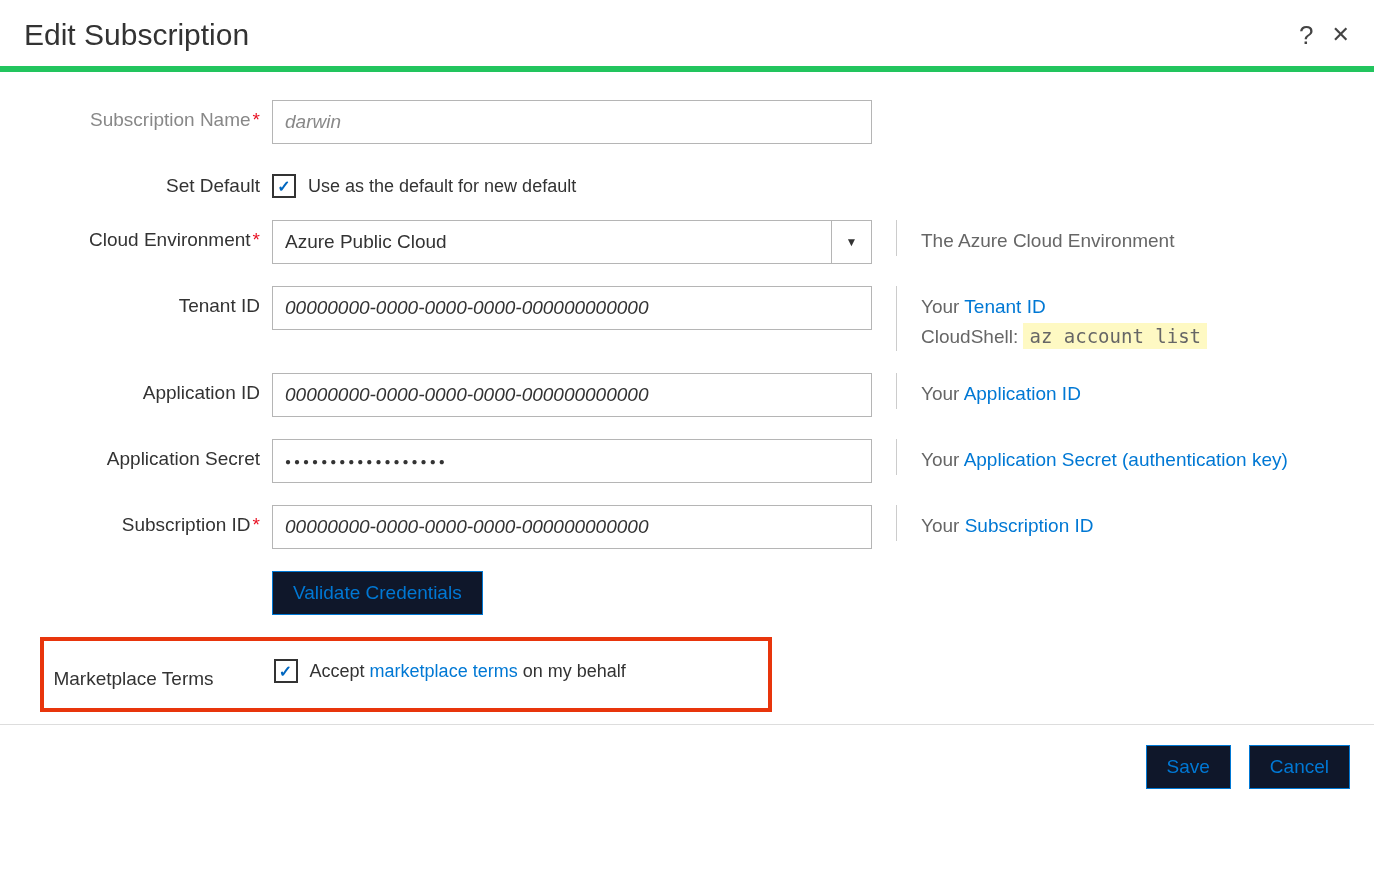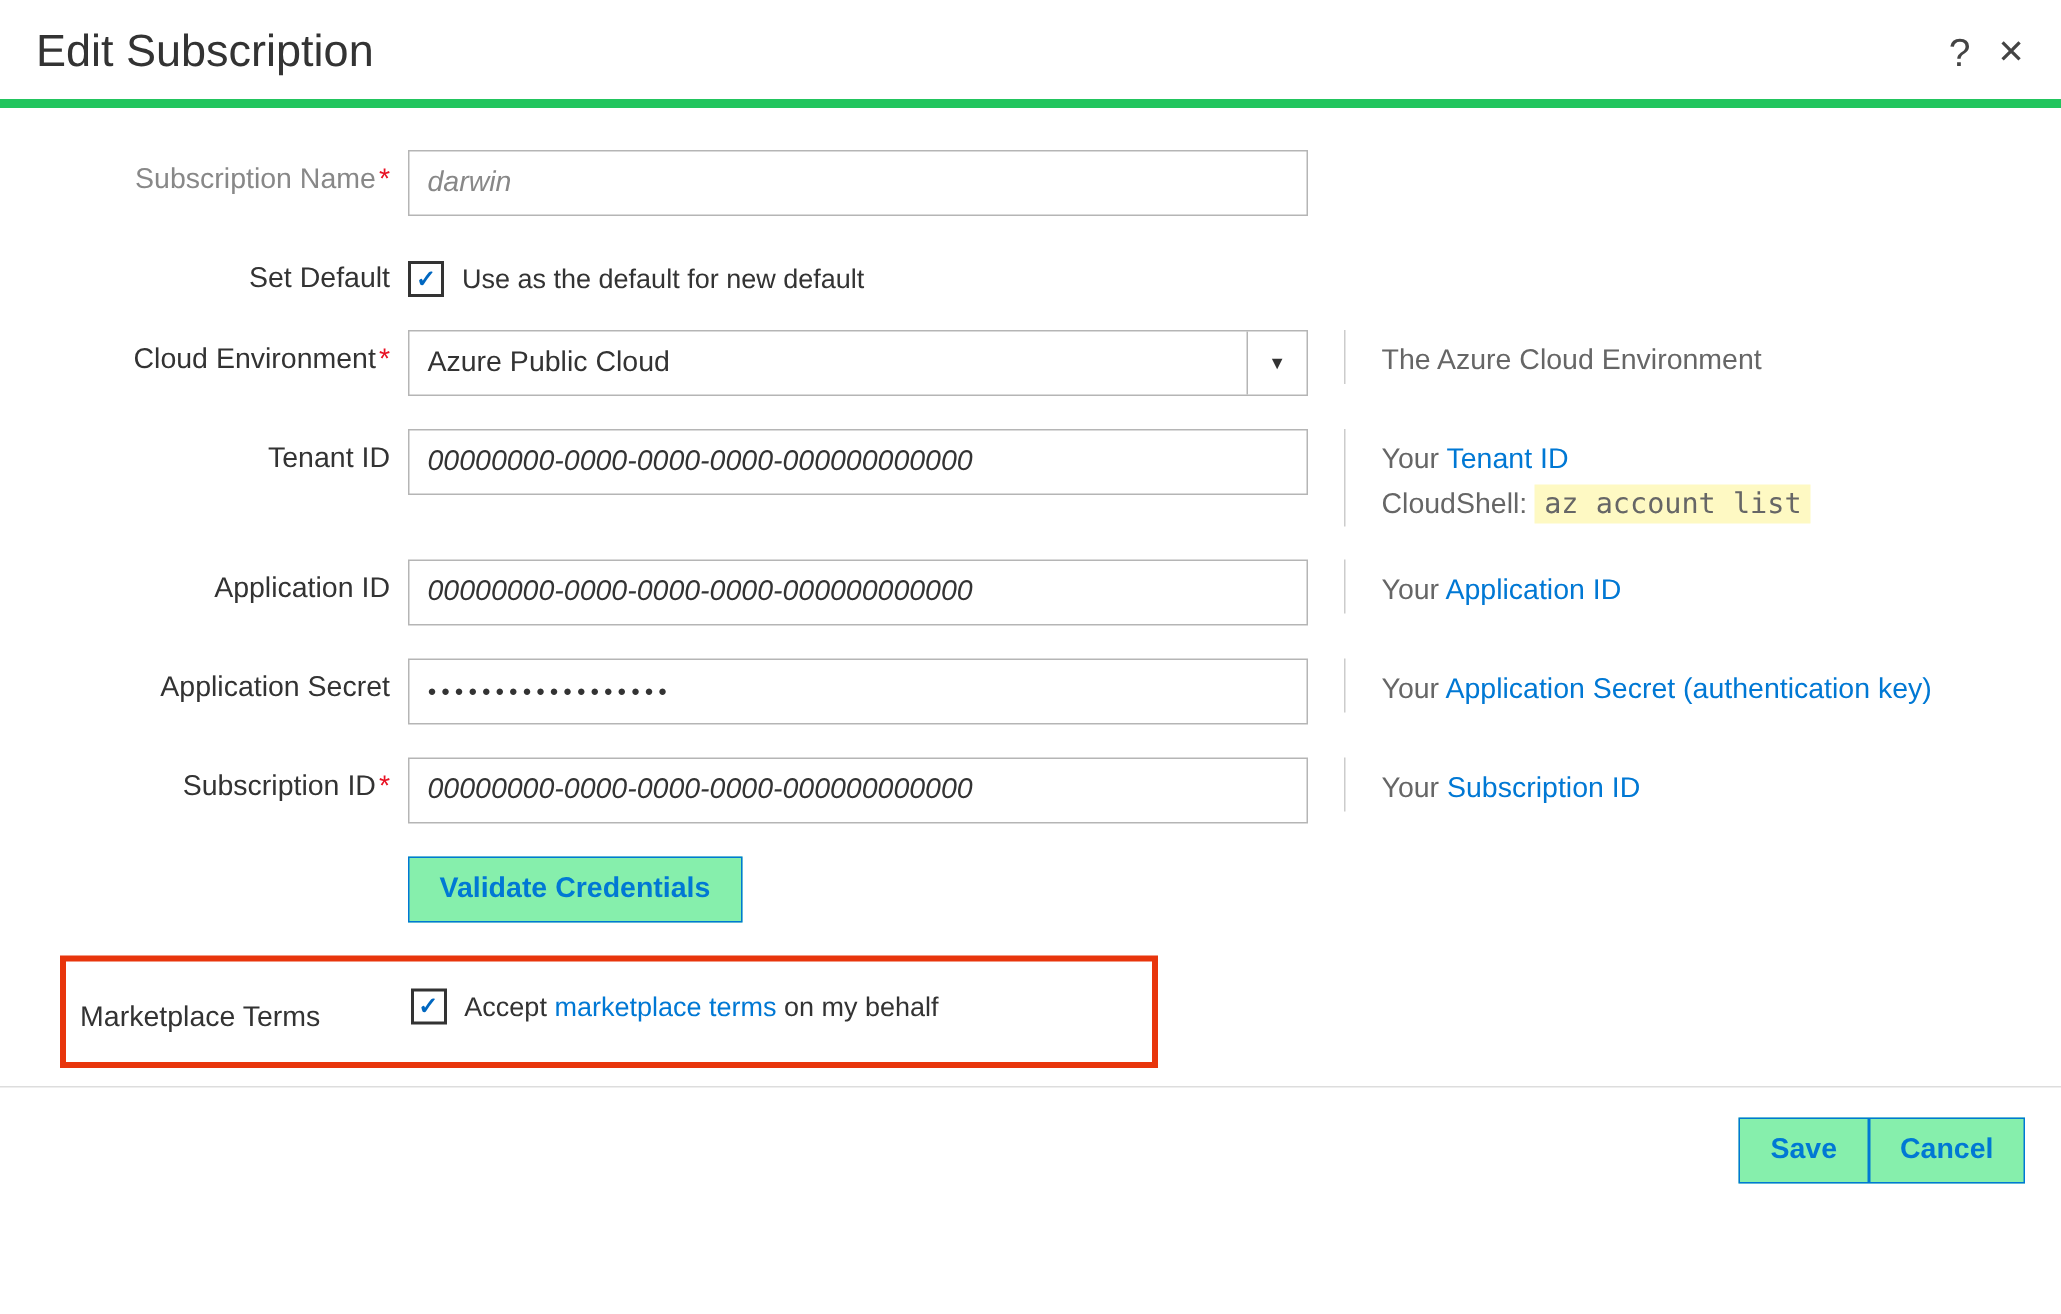--- a/index.html
+++ b/index.html
@@ -113,46 +113,46 @@
       justify-content: center;
       cursor: pointer;
       font-size: 16px;
       color: #0067c0;
       font-weight: bold;
     }
     .btn-outline {
       display: inline-block;
       border: 1px solid #0078d4;
       color: #0078d4;
-      background: #86efac;
+      background: #0f172a;
       padding: 10px 20px;
       font-size: 19px;
       cursor: pointer;
       font-family: inherit;
-      font-weight: bold;
     }
     code {
       font-family: Consolas, Menlo, monospace;
       background: #fef9c3;
       padding: 2px 6px;
     }
     .highlight-box {
       border: 4px solid #e8350c;
       padding: 18px 10px 18px 0;
       margin-top: 6px;
       width: 732px;
       margin-left: 0;
     }
     .highlight-box .form-row { margin-bottom: 0; gap: 48px; }
     .highlight-box .label-col { width: 222px; padding-right: 12px; }
     .footer {
       border-top: 1px solid #ddd;
       padding: 20px 24px;
       display: flex;
       justify-content: flex-end;
+      gap: 18px;
     }
     .dots-input {
       letter-spacing: 3px;
       font-family: monospace;
     }
   </style>
 </head>
 <body>
 
 <div class="dialog">

